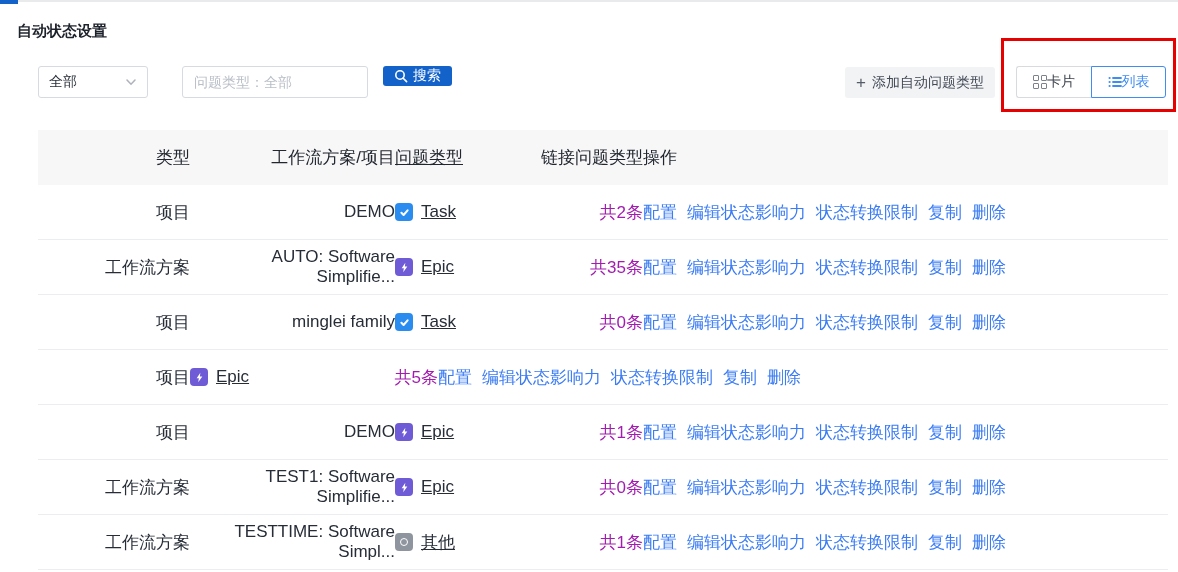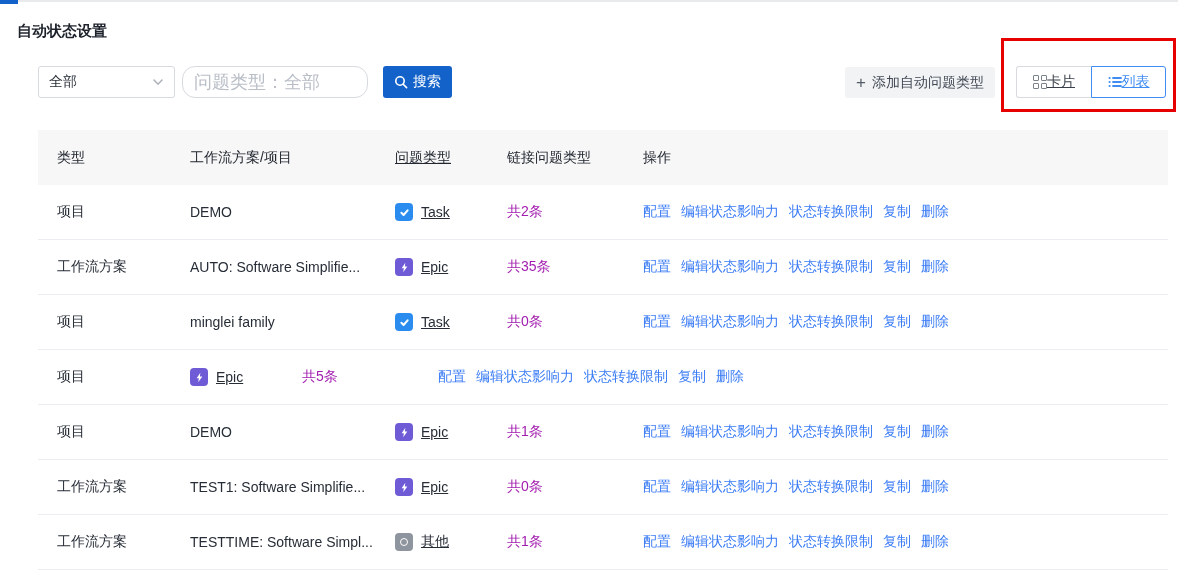--- a/index.html
+++ b/index.html
@@ -8,63 +8,63 @@
   .stage { position:relative; width:1178px; height:572px; background:#fff; }
 
   
   .top-line { position:absolute; left:0; top:0; width:1178px; height:2px; background:#e9eaec; }
   .top-accent { position:absolute; left:0; top:0; width:18px; height:4px; background:var(--primary_button,#1262ca); }
 
   
   .page-title { position:absolute; left:17px; top:22px; font-size:15px; font-weight:bold; color:#1d222b; }
 
   
-  .select-box { position:absolute; left:38px; top:66px; width:137px; height:32px;
+  .select-box { position:absolute; left:38px; top:66px; width:110px; height:32px;
     border:1px solid #d7dade; border-radius:3px; background:#fff; display:flex;
     align-items:center; padding:0 10px; cursor:pointer; }
   .select-box .sel-text { font-size:14px; color:#2a303a; flex:1; }
   .chevron { width:12px; height:12px; }
   .chevron path { stroke:#aeb3bb; stroke-width:1.6; fill:none; stroke-linecap:round; }
 
   .search-input { position:absolute; left:182px; top:66px; width:186px; height:32px;
-    border:1px solid #d7dade; border-radius:13px; font-size:18px; padding:0 11px;
+    border:1px solid #d7dade; border-radius:3px; font-size:14px; padding:0 11px;
     color:#2a303a; outline:none; }
   .search-input::placeholder { color:#b9bec7; }
 
-  .search-btn { position:absolute; left:383px; top:66px; height:32px; width:69px;
+  .search-btn { position:absolute; left:383px; top:66px; height:20px; width:69px;
     background:var(--primary_button,#1262ca); color:#fff; border:none; border-radius:3px;
     font-size:14px; display:flex; align-items:center; justify-content:center; gap:5px; cursor:pointer; }
   .search-btn svg { width:14px; height:14px; }
   .search-btn svg circle { fill:none; stroke:#fff; stroke-width:1.6; }
   .search-btn svg line { stroke:#fff; stroke-width:1.6; stroke-linecap:round; }
 
   
   .add-btn { position:absolute; left:845px; top:67px; height:31px; width:150px;
     background:#f2f3f5; border:none; border-radius:3px; color:#434a56; font-size:14px;
     display:flex; align-items:center; justify-content:center; gap:6px; cursor:pointer; }
   .add-btn .plus { font-size:17px; color:#555c68; line-height:1; font-weight:400; }
 
   .view-toggle { position:absolute; left:1016px; top:66px; height:32px; display:flex; }
   .toggle-btn { width:75px; height:32px; background:#fff; display:flex; align-items:center;
-    justify-content:center; font-size:14px; cursor:pointer;text-decoration:underline; }
+    justify-content:center; font-size:14px; cursor:pointer; }
   .toggle-card { border:1px solid #d8dadd; border-right:none; border-radius:3px 0 0 3px; color:#3a404a; }
   .toggle-list { border:1px solid var(--active_toggle,#3f8cf3); border-radius:0 3px 3px 0;
     color:var(--active_toggle,#3f8cf3); }
   .grid-icon { display:grid; grid-template-columns:6px 6px; grid-template-rows:6px 6px; gap:2px; }
   .grid-icon span { border:1.5px solid #7c828c; border-radius:1px; }
   .list-icon line { stroke:var(--active_toggle,#3f8cf3); stroke-width:1.8; stroke-linecap:round; }
   .list-icon circle { fill:var(--active_toggle,#3f8cf3); }
 
   .annotation-box { position:absolute; left:1001px; top:38px; width:175px; height:74px;
     border:3px solid var(--annotation,#e60000); pointer-events:none; }
 
   
   .table { position:absolute; left:38px; top:130px; width:1130px; }
   .tr { display:flex; align-items:center; height:55px; background:#fff;
-    border-bottom:1px solid #ecedf0; font-size:14px; color:#272d37; }
+    border-bottom:1px solid #ecedf0; font-size:17px; color:#272d37;text-align:right; }
   .thead { background:#f7f7f8; border-bottom:none; color:#22272f; }
   .td { flex:0 0 auto; }
   .col-type    { width:152px; padding-left:19px; }
   .col-name    { width:205px; }
   .col-issue   { width:112px; display:flex; align-items:center;text-decoration:underline; }
   .col-linked  { width:136px; }
   .col-actions { flex:1 1 auto; display:flex; gap:10px; }
   .tr:not(.thead) .col-linked { color:#a21caf; }
 
   .badge { width:18px; height:18px; border-radius:4px; margin-right:8px;

